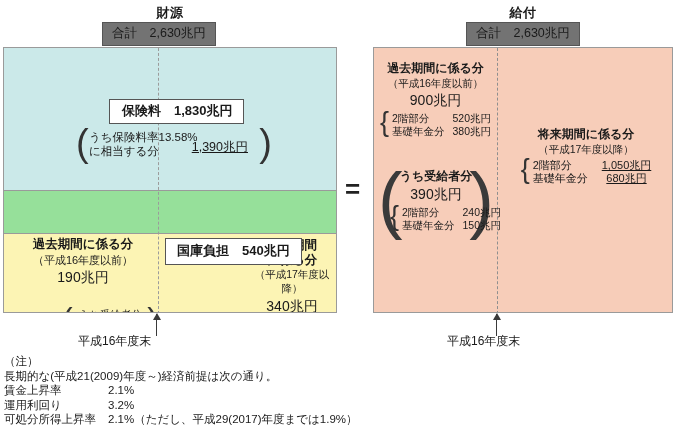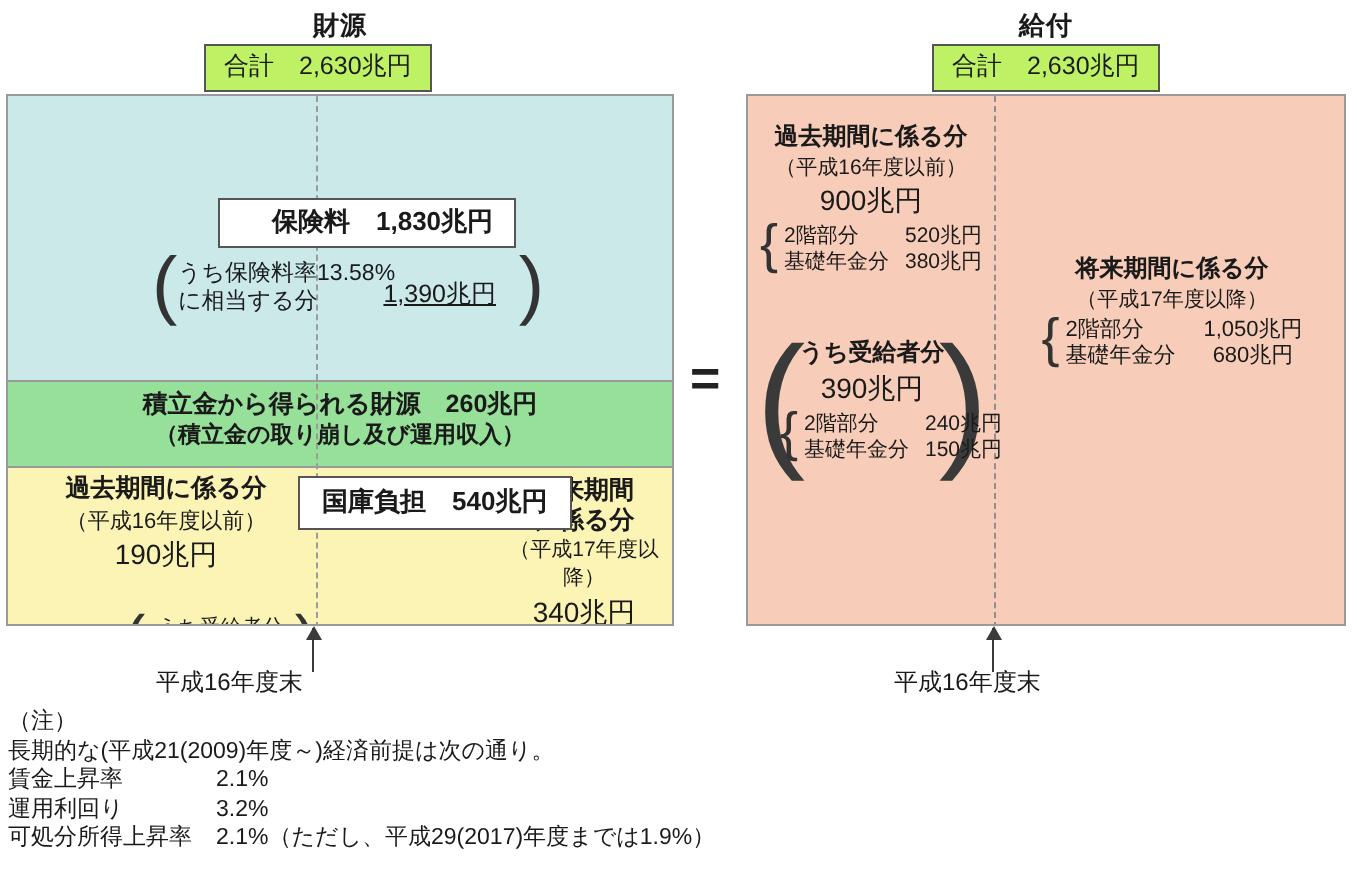--- a/index.html
+++ b/index.html
@@ -22,21 +22,21 @@
     font-size: 13px;
     font-weight: bold;
     letter-spacing: 0.5px;
   }
   #title-left  { left: 3px;   top: 4px;  width: 334px; }
   #title-right { left: 373px; top: 4px;  width: 300px; }
 
   .total-box {
     position: absolute;
     border: 1px solid #555;
-    background: #bef264;
+    background: #737373;
     font-size: 12.5px;
     text-align: center;
     padding: 2px 9px 3px 9px;
     white-space: nowrap;
   }
   #total-left  { left: 102px; top: 22px; }
   #total-right { left: 466px; top: 22px; }
 
   
   #panel-left {
@@ -61,21 +61,21 @@
     z-index: 4;
   }
 
   
   #premium-box {
     position: absolute;
     left: 105px; top: 51px;
     border: 1px solid #555;
     background: #ffffff;
     font-size: 13px; font-weight: bold;
-    padding: 2px 10px 3px 26px;
+    padding: 2px 10px 3px 12px;
     white-space: nowrap;
     z-index: 5;
   }
   
   #premium-note {
     position: absolute;
     left: 72px; top: 78px;
     width: 196px; height: 38px;
     z-index: 5;
     font-size: 11.5px;
@@ -134,21 +134,21 @@
     font-size: 32px; line-height: 34px; color: #333;
   }
   #past-recipient .paren.l { left: 0; }
   #past-recipient .paren.r { right: 0; }
   #past-recipient .inner {
     position: absolute; left: 10px; right: 10px; top: 4px;
   }
 
   #treasury-box {
     position: absolute;
-    left: 145px; top: 190px;
+    left: 161px; top: 190px;
     border: 1px solid #555;
     background: #ffffff;
     font-size: 13px; font-weight: bold;
     padding: 3px 11px 4px 11px;
     white-space: nowrap;
     z-index: 6;
   }
 
   #future-block {
     position: absolute;
@@ -238,21 +238,21 @@
   
   #r-future {
     position: absolute;
     left: 124px; top: 78px; width: 176px;
     text-align: center;
   }
   #r-future .h { font-size: 12px; font-weight: bold; }
   #r-future .p { font-size: 10.5px; }
   #r-future .v { font-size: 14px; margin-top: 1px; }
   #r-future .brace-rows td { font-size: 11px; }
-  #r-future .brace-rows td.num { padding-left: 14px; }
+  #r-future .brace-rows td.num { padding-left: 14px; text-decoration: underline; }
 
   
   .arrow {
     position: absolute;
     width: 1px; height: 22px;
     background: #3a3a3a;
   }
   .arrow::before {
     content: "";
     position: absolute; top: -1px; left: -3.5px;
@@ -308,24 +308,20 @@
   <div id="premium-box">保険料　1,830兆円</div>
 
   <div id="premium-note">
     <span class="paren l">(</span>
     <span class="txt">うち保険料率13.58%
 に相当する分</span>
     <span class="amt">1,390兆円</span>
     <span class="paren r">)</span>
   </div>
 
-  <div id="fund-label">
-    <div>積立金から得られる財源　260兆円</div>
-    <div class="sub">（積立金の取り崩し及び運用収入）</div>
-  </div>
 
   <div id="past-block">
     <div class="h">過去期間に係る分</div>
     <div class="p">（平成16年度以前）</div>
     <div class="v">190兆円</div>
   </div>
 
   <div id="past-recipient">
     <span class="paren l">(</span>
     <span class="paren r">)</span>

